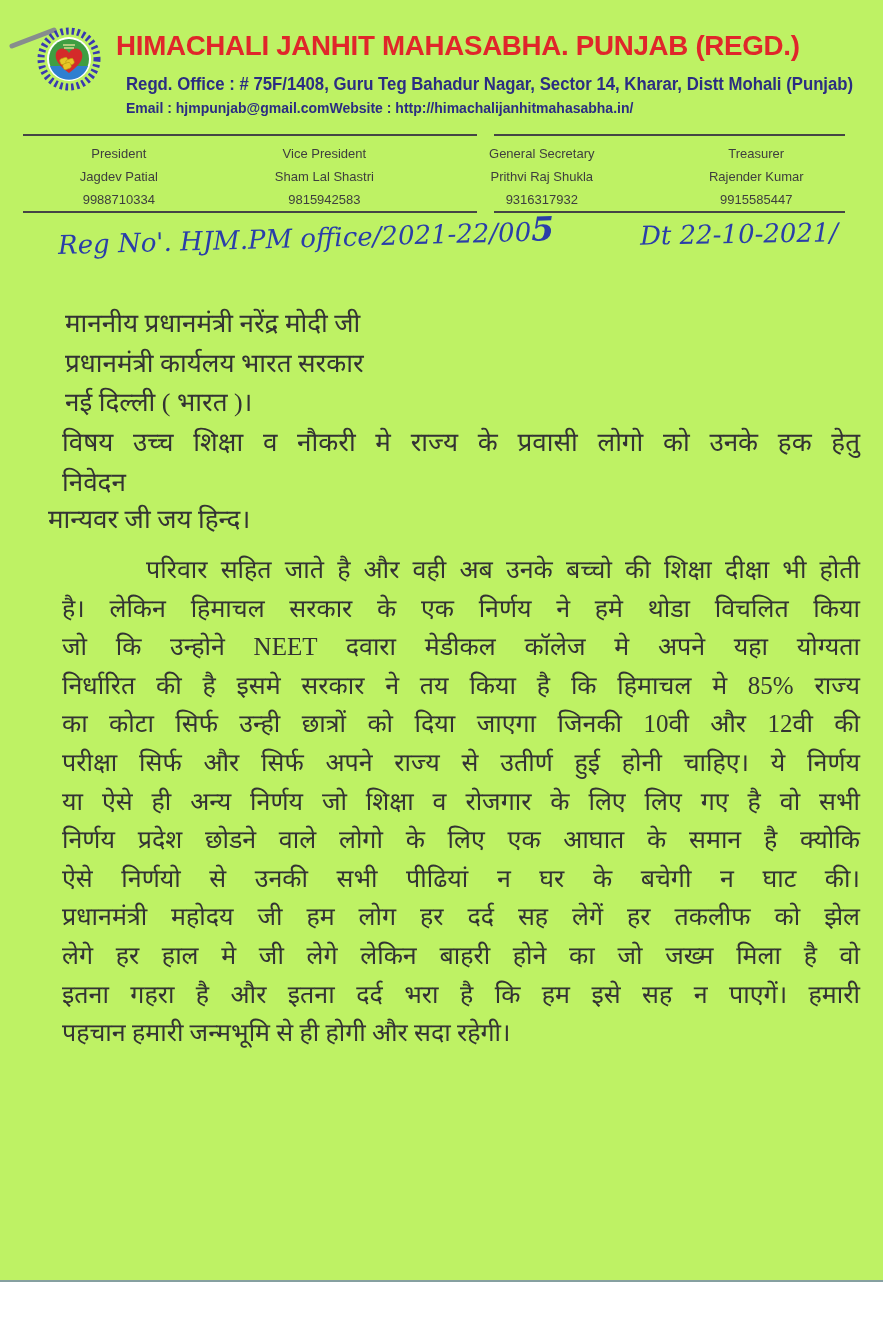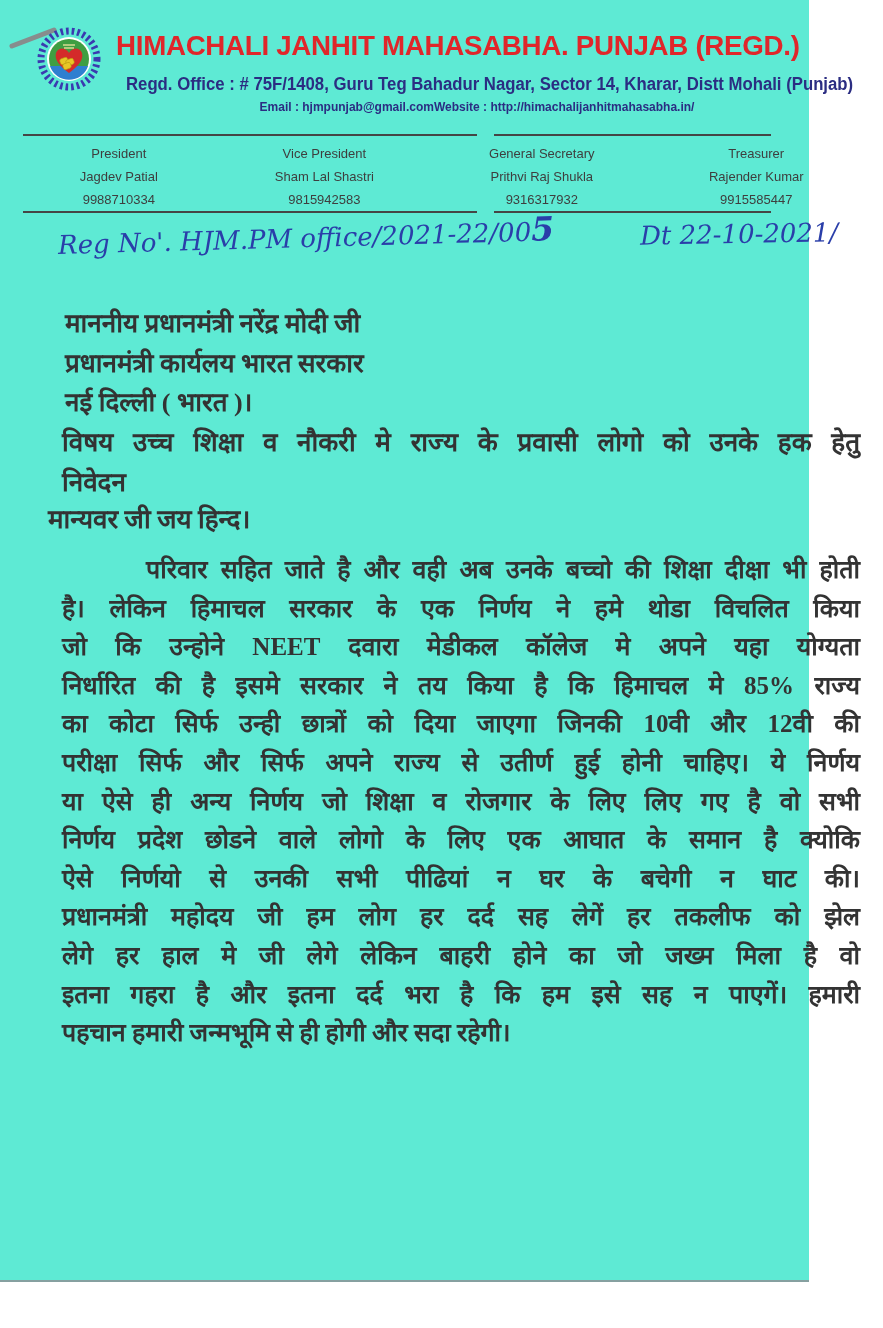--- a/index.html
+++ b/index.html
@@ -1,40 +1,40 @@
 <!DOCTYPE html>
 <html><head>
 <meta charset="utf-8">
 <style>
   html,body { margin:0; padding:0; background:#ffffff; }
   .page {
     position:relative; width:883px; height:1328px; background:#ffffff;
     overflow:hidden; font-family:"Liberation Sans", sans-serif;
   }
   .paper {
-    position:absolute; left:0; top:0; width:809px; height:1280px;
-    background:#5eead4; border-bottom:2px solid #86a0a0;
+    position:absolute; left:0; top:0; width:883px; height:1280px;
+    background:#bef264; border-bottom:2px solid #86a0a0;
   }
   
   .pen-mark { position:absolute; left:6px; top:22px; }
   .logo { position:absolute; left:36px; top:26px; width:66px; height:66px; }
   .org-title {
     position:absolute; left:116px; top:30px; white-space:nowrap;
     font-size:28px; font-weight:bold; color:#e0262a; letter-spacing:-0.3px;
     transform:scaleX(0.99); transform-origin:left top;
   }
   .regd-line {
     position:absolute; left:126px; top:74px; white-space:nowrap;
     font-size:18px; font-weight:bold; color:#2b2d82;
     transform:scaleX(0.93); transform-origin:left top;
   }
   .contact-row {
     position:absolute; left:126px; top:100px; width:702px;
-    display:flex; justify-content:center;
-    font-size:12px; font-weight:bold; color:#2b2d82; white-space:nowrap;
+    display:flex; justify-content:flex-start;
+    font-size:14px; font-weight:bold; color:#2b2d82; white-space:nowrap;
   }
   
   .rule { position:absolute; left:23px; right:38px; height:2px; display:flex; gap:17px; }
   .rule .seg { background:#454545; height:2px; }
   .rule .seg-a { width:454px; }
   .rule .seg-b { flex:1; }
   .rule-top { top:134px; }
   .rule-bottom { top:211px; }
   
   .officers {
@@ -44,21 +44,21 @@
   }
   
   .ref-row {
     position:absolute; left:58px; top:219px; right:24px; height:56px;
     color:#2a3ea9; font-family:"DejaVu Serif", serif; font-style:italic;
   }
   .ref-no { position:absolute; left:0; top:4px; font-size:26px; transform:rotate(-1.6deg); transform-origin:left; white-space:nowrap; }
   .ref-big { font-size:33px; font-weight:bold; }
   .ref-date { position:absolute; left:582px; top:0; font-size:26px; white-space:nowrap; transform:rotate(-1deg); }
   
-  .hindi { font-family:"Liberation Serif", serif; color:#333333;font-weight:bold; }
+  .hindi { font-family:"Liberation Serif", serif; color:#333333; }
   .recipient { position:absolute; left:65px; top:304px; font-size:26px; line-height:39.5px; }
   .subject { position:absolute; left:62px; top:423px; width:798px; font-size:26px; line-height:40px; }
   .subject .line { text-align:justify; text-align-last:justify; }
   .subject .line:last-child { text-align-last:left; }
   .salutation { position:absolute; left:48px; top:500px; font-size:26px; }
   .body-para { position:absolute; left:62px; top:551px; width:798px; font-size:25px; line-height:38.6px; }
   .body-para .line { text-align:justify; text-align-last:justify; }
   .body-para .line:first-child { text-indent:84px; }
   .body-para .line:last-child { text-align-last:left; }
 </style>

